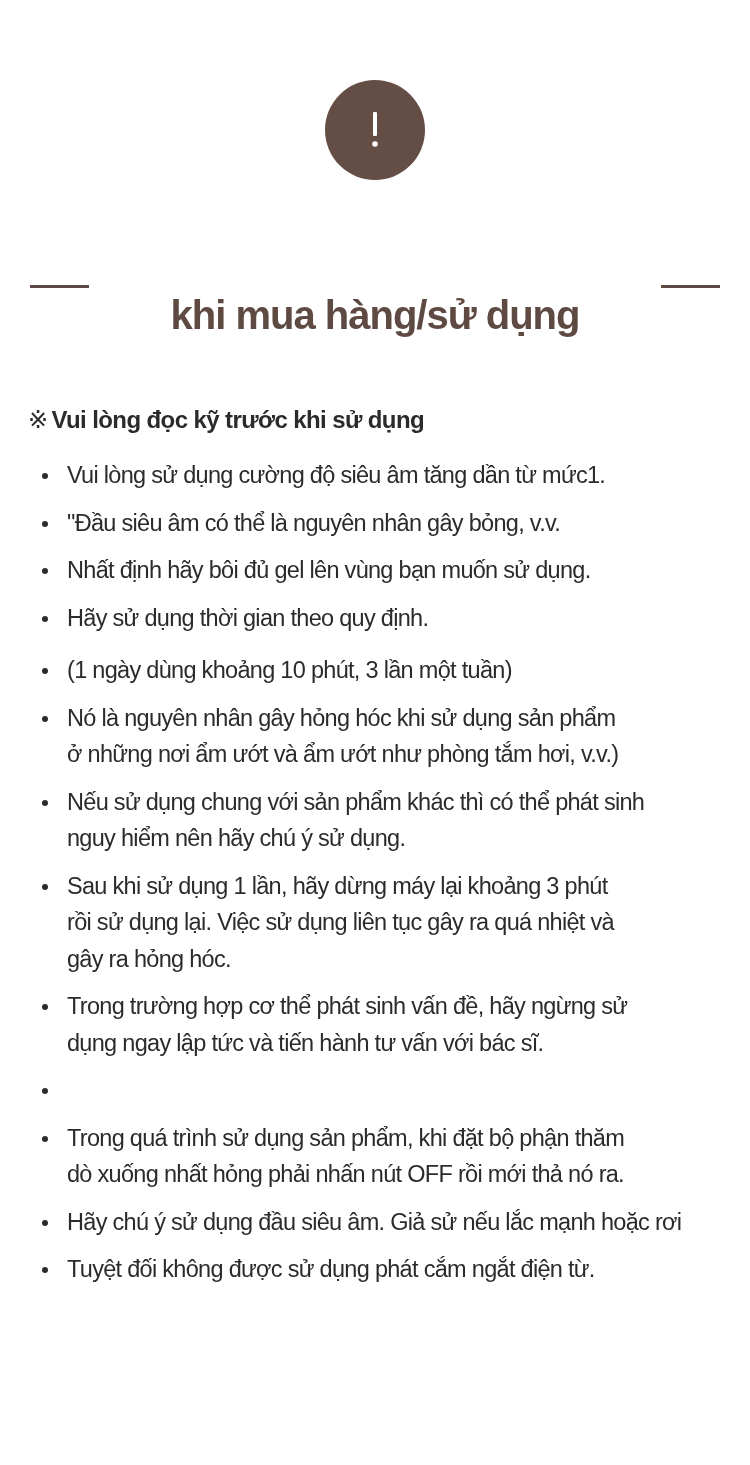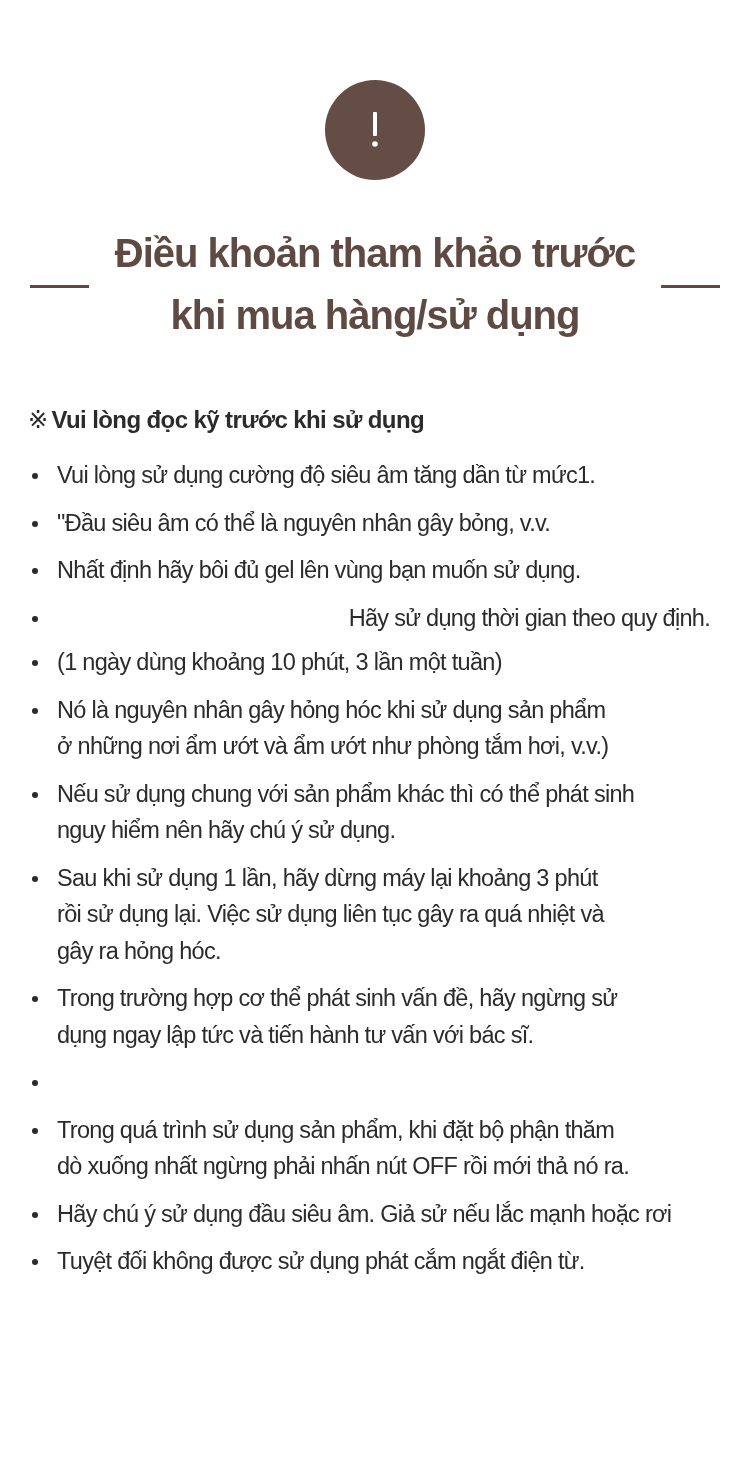--- a/index.html
+++ b/index.html
@@ -60,37 +60,37 @@
       top: 402px;
       font-size: 24px;
       line-height: 36px;
       font-weight: bold;
       color: #2b2b2b;
       letter-spacing: -0.6px;
     }
     .notice .mark { font-weight: normal; margin-right: 4px; }
     .list {
       position: absolute;
-      left: 20px;
+      left: 30px;
       top: 457px;
       width: 690px;
       margin: 0;
       padding: 0;
       list-style: none;
     }
     .list-item {
       position: relative;
       padding-left: 37px;
       font-size: 23.5px;
       line-height: 36.5px;
       letter-spacing: -0.7px;
       color: #2b2b2b;
       margin-bottom: 11px;
     }
-    .list-item.tight { margin-bottom: 8px; text-align: right; }
+    .list-item.tight { margin-bottom: 16px; }
     .bullet {
       position: absolute;
       left: 12px;
       top: 16px;
       width: 6px;
       height: 6px;
       border-radius: 50%;
       background: #2b2b2b;
     }
   </style>
@@ -100,37 +100,37 @@
 <div class="alert-circle">
   <svg width="12" height="40" viewBox="0 0 12 40">
     <rect x="4" y="2" width="4" height="24" rx="1" fill="#ffffff"></rect>
     <circle cx="6" cy="34" r="2.8" fill="#ffffff"></circle>
   </svg>
 </div>
 
 <div class="title-wrap">
   <div class="title-line left"></div>
   <h1 class="title">
-    <span>Điều khoản tham khảo trước</span><br>
+    <br>
     <span>khi mua hàng/sử dụng</span>
   </h1>
   <div class="title-line right"></div>
 </div>
 
 <div class="notice">
   <span class="mark">※</span><span>Vui lòng đọc kỹ trước khi sử dụng</span>
 </div>
 
 <ul class="list">
   <li class="list-item"><span class="bullet"></span><span>Vui lòng sử dụng cường độ siêu âm tăng dần từ mức1.</span></li>
   <li class="list-item"><span class="bullet"></span><span>"Đầu siêu âm có thể là nguyên nhân gây bỏng, v.v.</span></li>
   <li class="list-item"><span class="bullet"></span><span>Nhất định hãy bôi đủ gel lên vùng bạn muốn sử dụng.</span></li>
   <li class="list-item tight"><span class="bullet"></span><span>Hãy sử dụng thời gian theo quy định.</span></li>
   <li class="list-item"><span class="bullet"></span><span>(1 ngày dùng khoảng 10 phút, 3 lần một tuần)</span></li>
   <li class="list-item"><span class="bullet"></span><span>Nó là nguyên nhân gây hỏng hóc khi sử dụng sản phẩm</span><br><span>ở những nơi ẩm ướt và ẩm ướt như phòng tắm hơi, v.v.)</span></li>
   <li class="list-item"><span class="bullet"></span><span>Nếu sử dụng chung với sản phẩm khác thì có thể phát sinh</span><br><span>nguy hiểm nên hãy chú ý sử dụng.</span></li>
   <li class="list-item"><span class="bullet"></span><span>Sau khi sử dụng 1 lần, hãy dừng máy lại khoảng 3 phút</span><br><span>rồi sử dụng lại. Việc sử dụng liên tục gây ra quá nhiệt và</span><br><span>gây ra hỏng hóc.</span></li>
   <li class="list-item"><span class="bullet"></span><span>Trong trường hợp cơ thể phát sinh vấn đề, hãy ngừng sử</span><br><span>dụng ngay lập tức và tiến hành tư vấn với bác sĩ.</span></li>
   <li class="list-item"><span class="bullet"></span><br></li>
-  <li class="list-item"><span class="bullet"></span><span>Trong quá trình sử dụng sản phẩm, khi đặt  bộ phận thăm</span><br><span>dò xuống nhất ngừng phải nhấn nút OFF rồi mới thả nó ra.</span></li>
+  <li class="list-item"><span class="bullet"></span><span>Trong quá trình sử dụng sản phẩm, khi đặt  bộ phận thăm</span><br><span>dò xuống nhất hỏng phải nhấn nút OFF rồi mới thả nó ra.</span></li>
   <li class="list-item"><span class="bullet"></span><span>Hãy chú ý sử dụng đầu siêu âm. Giả sử nếu lắc mạnh hoặc rơi</span><br></li>
   <li class="list-item"><span class="bullet"></span><span>Tuyệt đối không được sử dụng phát cắm ngắt điện từ.</span></li>
 </ul>
 
 </body></html>

